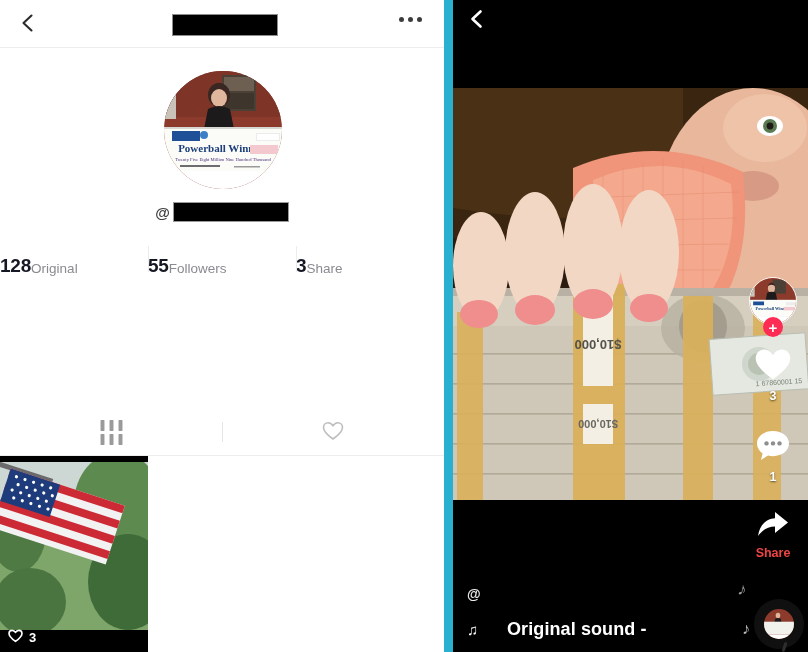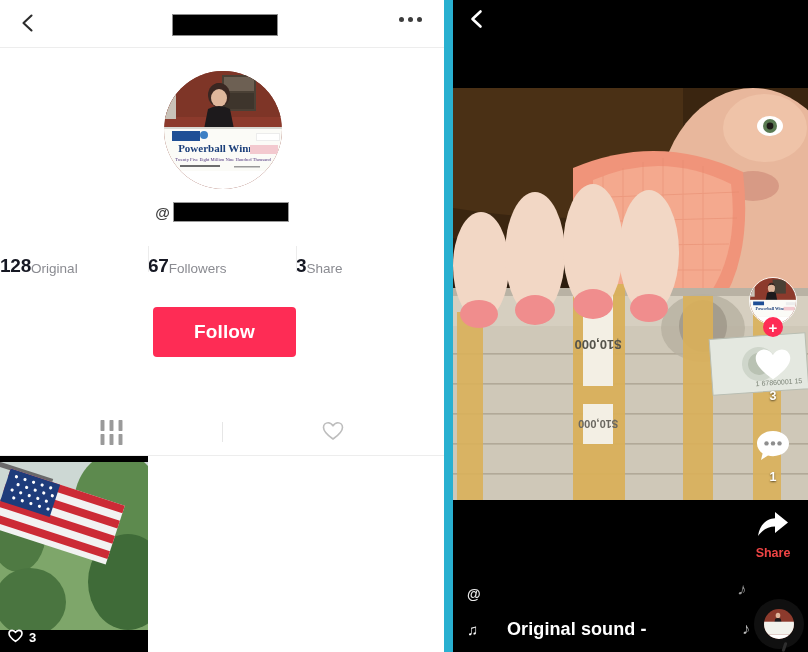--- a/index.html
+++ b/index.html
@@ -174,30 +174,29 @@
       <span class="at-sym">@</span>
       <span class="redacted-handle"></span>
     </div>
 
     <div class="stats">
       <div class="stat">
         <span class="stat-num">128</span>
         <span class="stat-lbl">Original</span>
       </div>
       <div class="stat">
-        <span class="stat-num">67</span>
+        <span class="stat-num">55</span>
         <span class="stat-lbl">Followers</span>
       </div>
       <div class="stat">
         <span class="stat-num">3</span>
         <span class="stat-lbl">Share</span>
       </div>
     </div>
 
-    <button class="follow-btn" id="followBtn" style="background: rgb(254, 44, 85);">Follow</button>
 
     <div class="tabs">
       <div class="tab">
         <span class="grid-icon">
           <i></i>
             <i></i>
             <i></i>
             <i></i>
             <i></i>
             <i></i>

